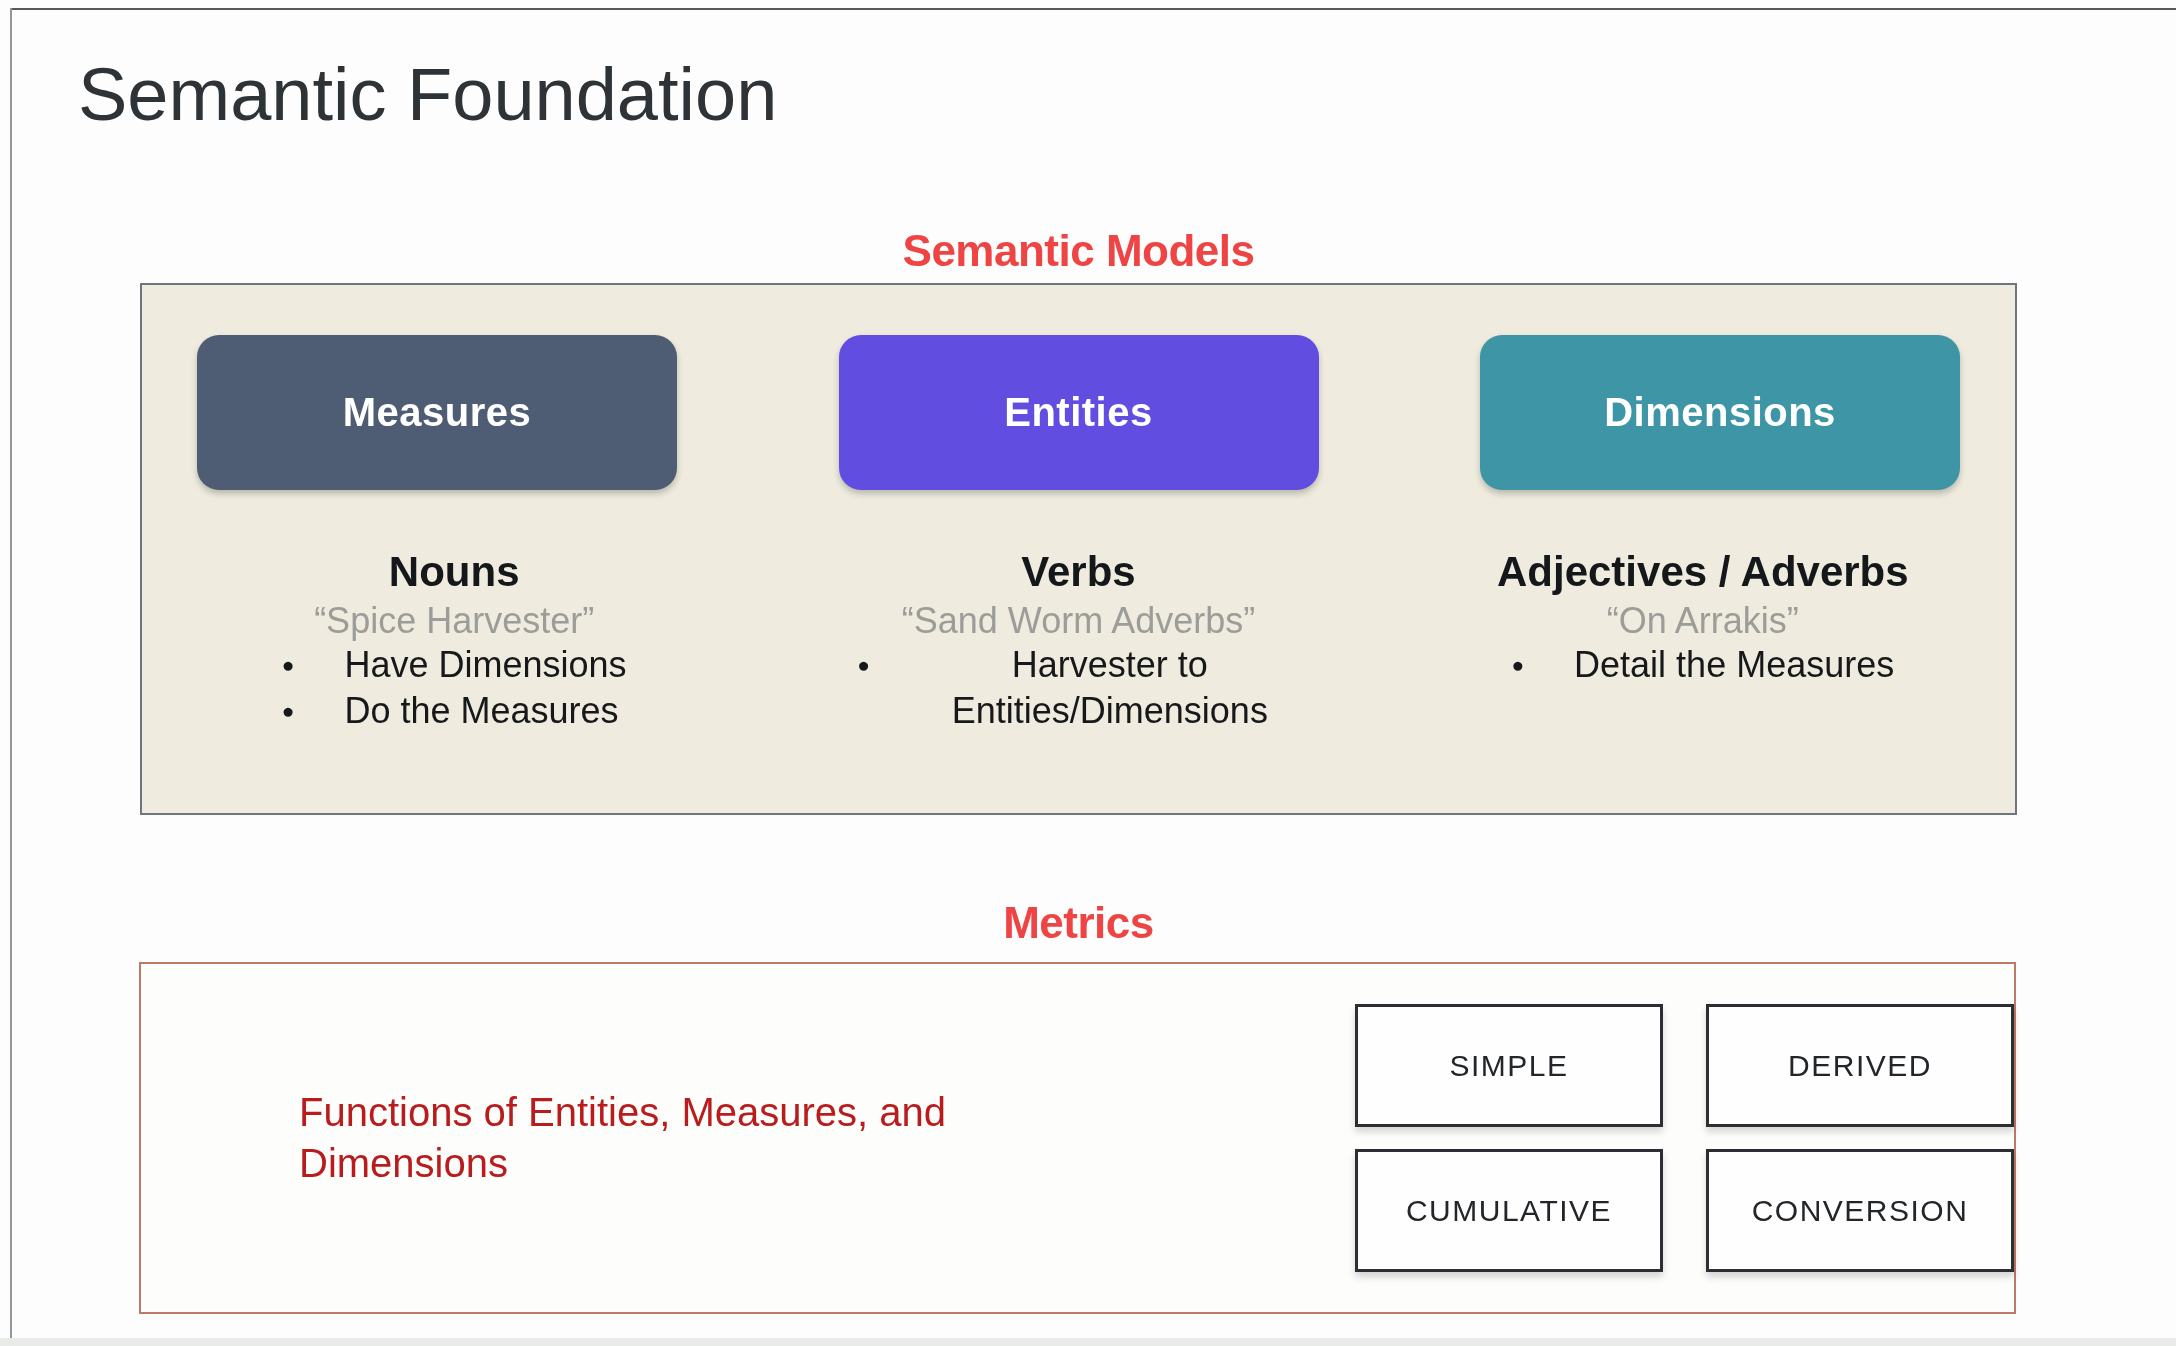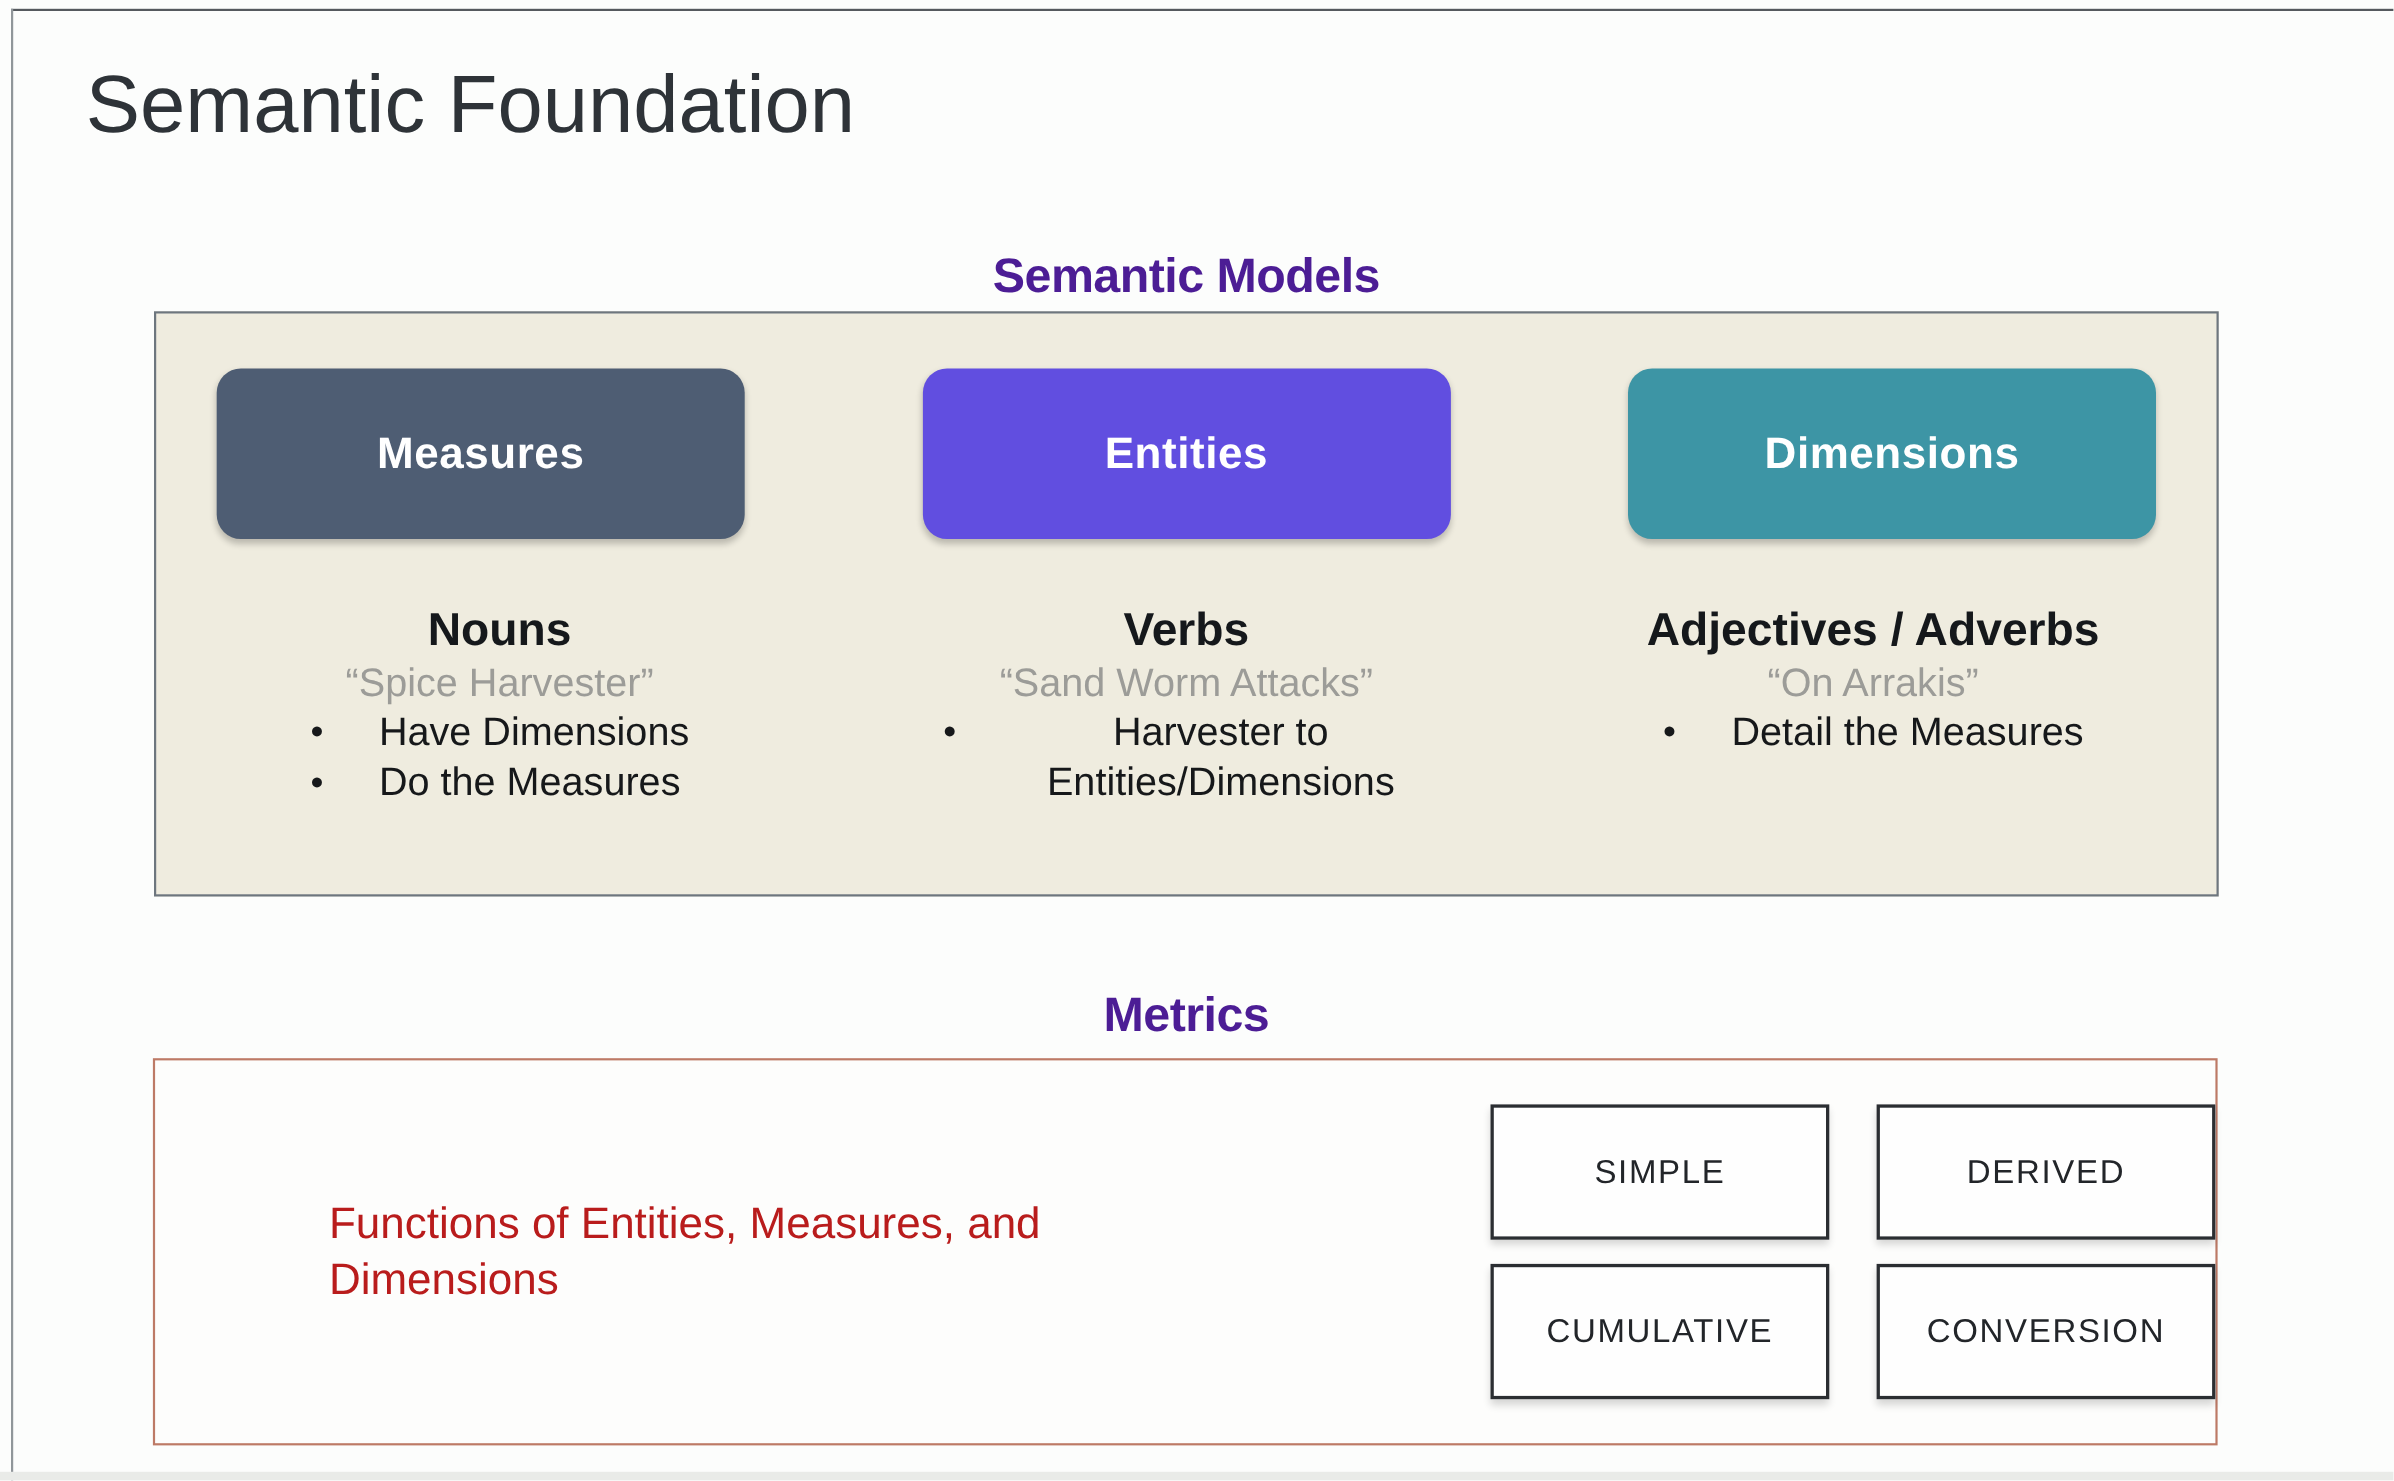--- a/index.html
+++ b/index.html
@@ -12,21 +12,21 @@
   .frame-left { position:absolute; left:10px; top:8px; width:2px; bottom:0; background:#90969a; }
   .bottom-strip { position:absolute; left:0; right:0; bottom:0; height:8px; background:#e9ebe8; }
 
   .page-title {
     position:absolute; left:78px; top:52px;
     font-size:74px; font-weight:400; color:#2e3338; letter-spacing:0;
   }
 
   .section-heading {
     position:absolute; left:140px; width:1877px; text-align:center;
-    font-size:44px; font-weight:700; color:#4c1d95; letter-spacing:-0.5px;
+    font-size:44px; font-weight:700; color:#ef4444; letter-spacing:-0.5px;
   }
   .models-heading { top:226px; }
   .metrics-heading { top:898px; }
 
   .models-panel {
     position:absolute; left:140px; top:283px; width:1877px; height:532px;
     background:#efecdf; border:2px solid #6d767e;
   }
   .pills-row {
     display:flex; justify-content:space-between; padding:50px 55px 0 55px;
@@ -103,21 +103,21 @@
           <li>
               <span class="bullet-text">Have Dimensions</span>
             </li>
           <li>
               <span class="bullet-text">Do the Measures</span>
             </li>
         </ul>
       </div>
       <div class="col">
         <div class="col-subtitle">Verbs</div>
-        <div class="col-quote">“Sand Worm Attacks”</div>
+        <div class="col-quote">“Sand Worm Adverbs”</div>
         <ul class="bullets">
           <li>
               <span class="bullet-text">Harvester to Entities/Dimensions</span>
             </li>
         </ul>
       </div>
       <div class="col">
         <div class="col-subtitle">Adjectives / Adverbs</div>
         <div class="col-quote">“On Arrakis”</div>
         <ul class="bullets">

